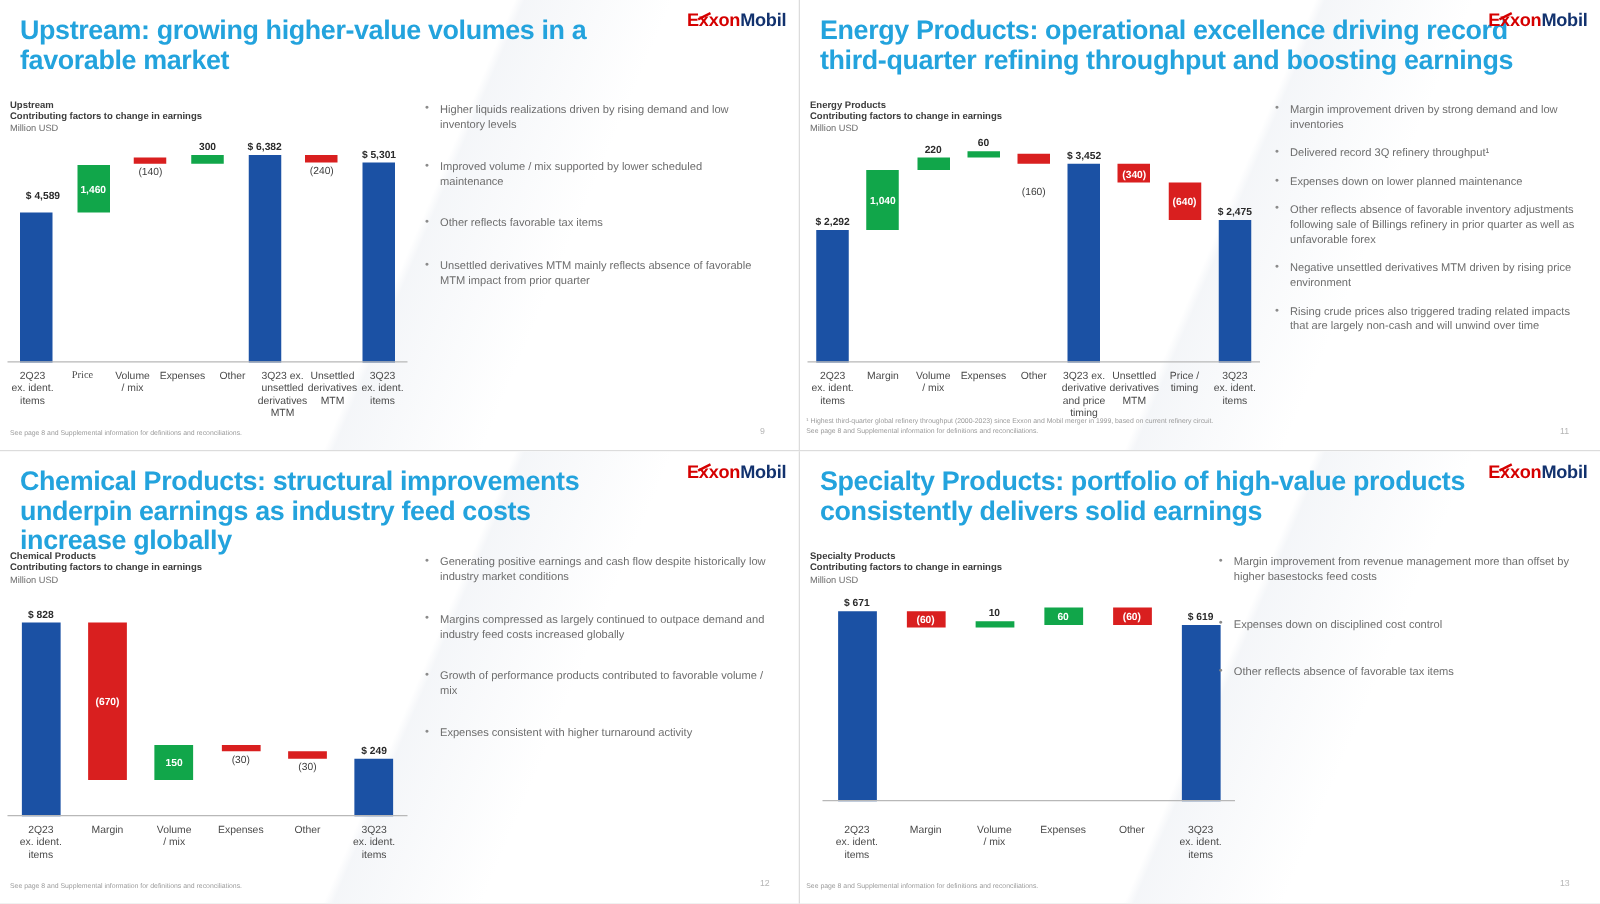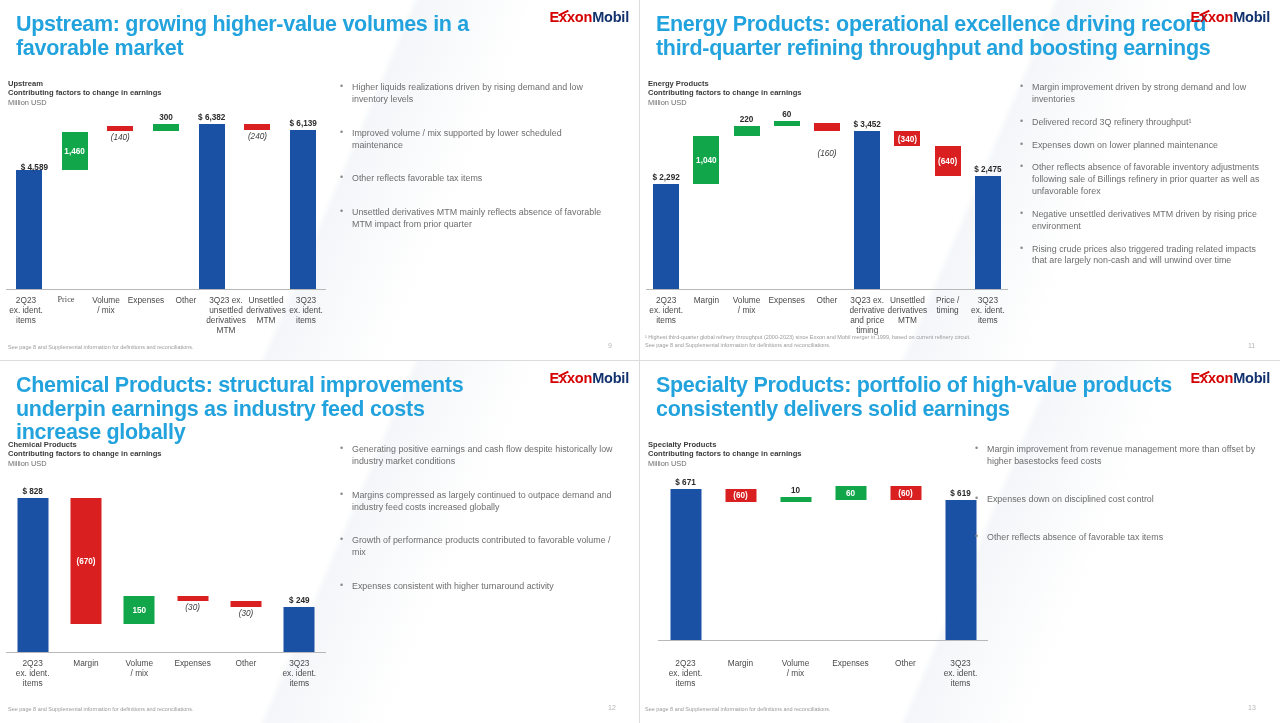--- a/index.html
+++ b/index.html
@@ -31,21 +31,21 @@
   .axisline{position:absolute;left:0;right:0;height:1.4px;background:#b8b8b8;}
   .cols{position:absolute;left:0;right:0;top:0;bottom:0;display:flex;}
   .col{flex:1;position:relative;height:100%;}
   .bar{position:absolute;left:50%;transform:translateX(-50%);}
   .bar.blue{background:#1b51a4;}
   .bar.green{background:#11a64a;}
   .bar.red{background:#d91f1f;}
   .vlabel{position:absolute;left:50%;transform:translateX(-50%);white-space:nowrap;font-size:8.2px;}
   .vlabel.out{color:#2b2b2b;font-weight:bold;}
   .vlabel.inw{color:#ffffff;font-weight:bold;}
-  .vlabel.below{color:#3c3c3c;font-style:italic;}
+  .vlabel.below{color:#3c3c3c;}
   .cat{position:absolute;left:50%;transform:translateX(-50%);text-align:center;font-size:8.3px;color:#4a4a4a;line-height:1.22;white-space:pre-line;width:62px;}
 
   .bullets{position:absolute;z-index:4;}
   .bullet{position:relative;padding-left:14px;color:#6d6d6d;font-size:8.9px;line-height:1.33;}
   .bullet .dot{position:absolute;left:2px;top:-1px;color:#8a8a8a;font-size:9px;}
 
   .footnote{position:absolute;z-index:4;color:#9a9a9a;font-size:5.5px;line-height:1.45;}
   .pagenum{position:absolute;z-index:4;color:#b5b5b5;font-size:7px;}
 </style>
 </head>
@@ -59,21 +59,21 @@
     <div class="chart-head">
       <div class="l1">Upstream</div>
       <div class="l2">Contributing factors to change in earnings</div>
       <div class="l3">Million USD</div>
     </div>
     <div class="chart" style="left:6px;top:108px;width:320px;height:182px;">
         <div class="plot" style="height: 182px;">
           <div class="cols">
             <div class="col">
               <div class="bar blue" style="bottom: 0px; height: 119.713px; width: 26px; background: rgb(27, 81, 164);"></div>
-              <div class="vlabel out" style="bottom: 118px; padding-left: 11px;">$ 4,589</div>
+              <div class="vlabel out" style="bottom: 129px; padding-left: 11px;">$ 4,589</div>
             </div>
             <div class="col">
               <div class="bar green" style="bottom: 119.713px; height: 38.087px; width: 26px; background: rgb(17, 166, 74);"></div>
               <div class="vlabel inw" style="bottom: 133.757px;">1,460</div>
             </div>
             <div class="col">
               <div class="bar red" style="bottom: 158.583px; height: 5px; width: 26px; background: rgb(217, 31, 31);"></div>
               <div class="vlabel below" style="bottom: 147.583px;">(140)</div>
             </div>
             <div class="col">
@@ -83,21 +83,21 @@
             <div class="col">
               <div class="bar blue" style="bottom: 0px; height: 166.487px; width: 26px; background: rgb(27, 81, 164);"></div>
               <div class="vlabel out" style="bottom: 168.487px;">$ 6,382</div>
             </div>
             <div class="col">
               <div class="bar red" style="bottom: 160.226px; height: 6.26087px; width: 26px; background: rgb(217, 31, 31);"></div>
               <div class="vlabel below" style="bottom: 149.226px;">(240)</div>
             </div>
             <div class="col">
               <div class="bar blue" style="bottom: 0px; height: 160.148px; width: 26px; background: rgb(27, 81, 164);"></div>
-              <div class="vlabel out" style="bottom: 162.148px;">$ 6,139</div>
+              <div class="vlabel out" style="bottom: 162.148px;">$ 5,301</div>
             </div>
           </div>
           <div class="axisline" style="bottom: 0px;"></div>
         </div>
       </div>
     <div class="cats" style="position:absolute;left:6px;top:293px;width:320px;z-index:3;">
         <div style="display: flex;">
           <div style="flex: 1 1 0%; position: relative; height: 50px;">
             <div class="cat" style="top: 2px;">2Q23
 ex. ident.

